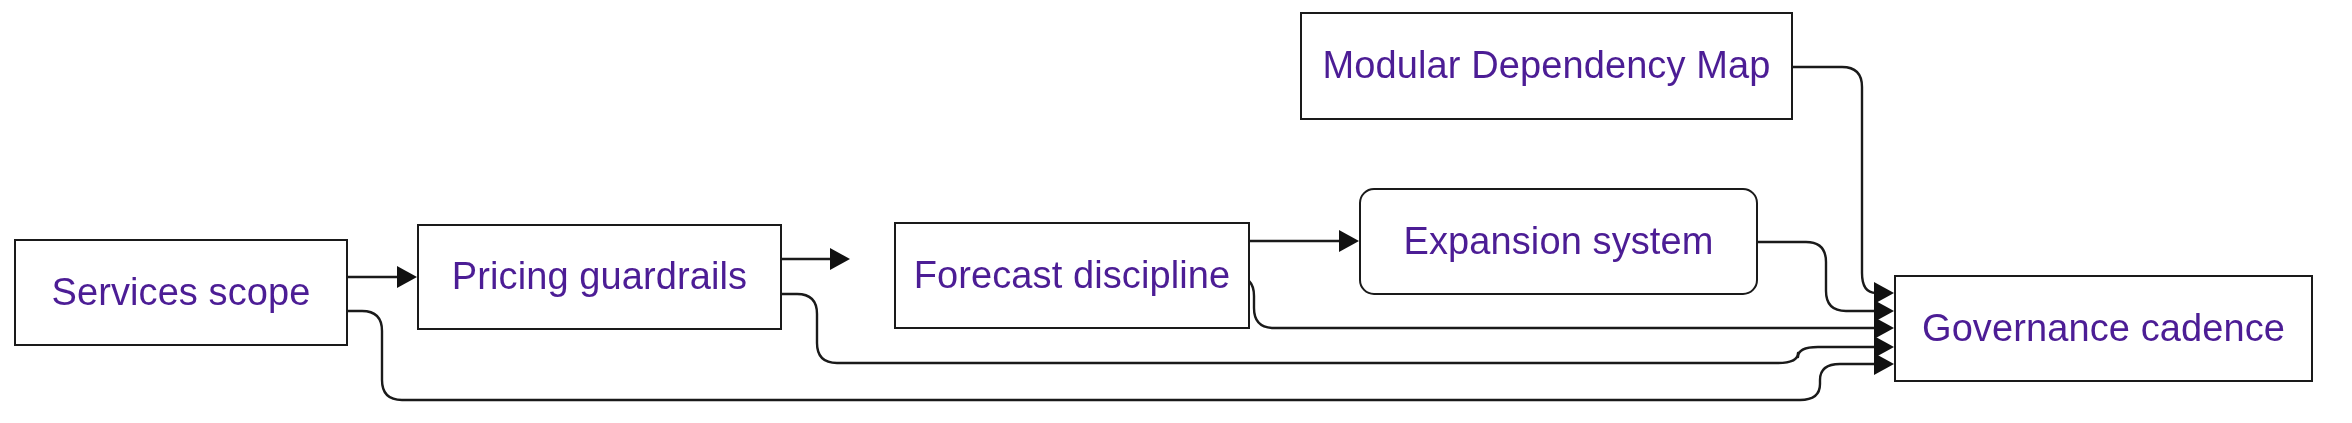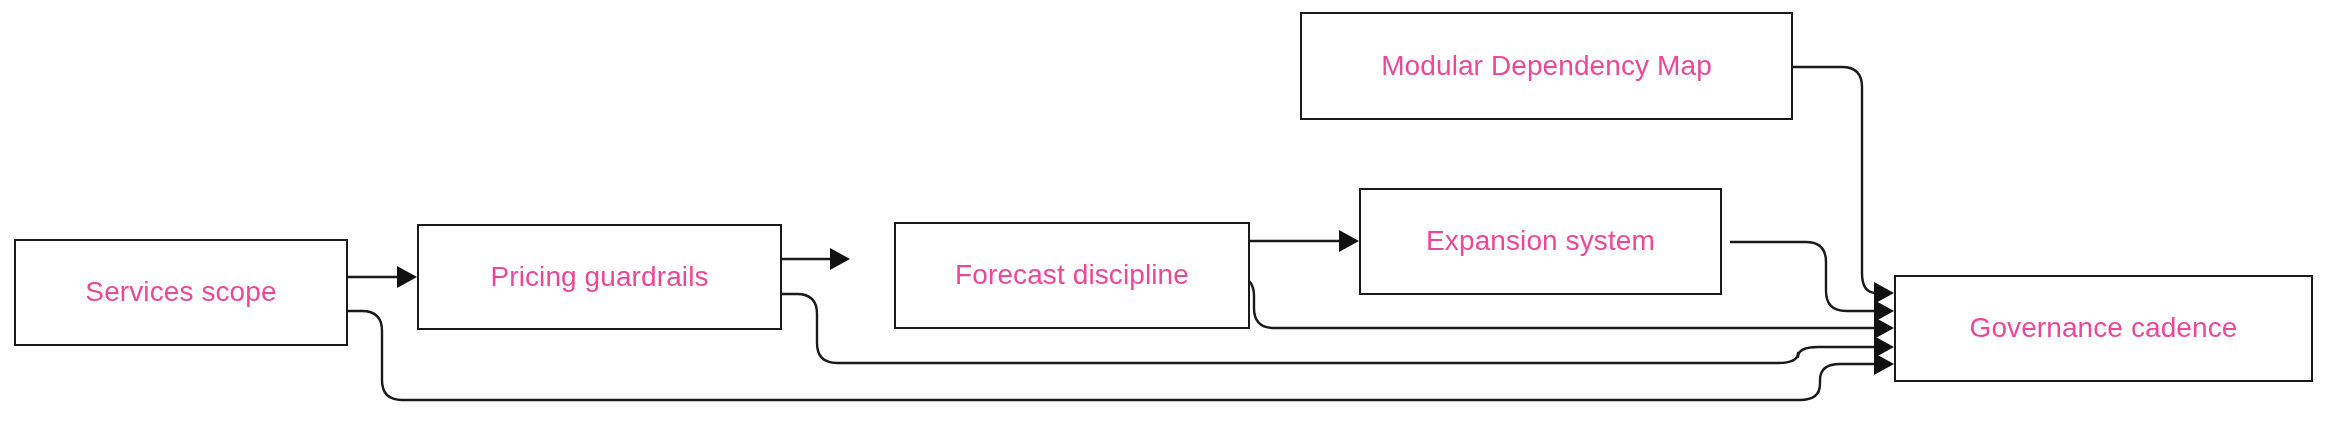--- a/index.html
+++ b/index.html
@@ -32,23 +32,23 @@
     background: #ffffff;
     border: 2px solid #1a1a1a;
     display: flex;
     align-items: center;
     justify-content: center;
     text-align: center;
     z-index: 2;
   }
   .node-label {
     font-family: "Liberation Sans", sans-serif;
-    font-size: 28px;
+    font-size: 38px;
     line-height: 1.15;
-    color: #ec4899;
+    color: #4c1d95;
     letter-spacing: 0.1px;
     white-space: nowrap;
     padding: 0 8px;
   }
   .edge-path {
     fill: none;
     stroke: #1a1a1a;
     stroke-width: 2.4;
     stroke-linecap: butt;
     stroke-linejoin: round;
@@ -87,21 +87,21 @@
   </div>
 
   <div class="node" style="left: 417px; top: 224px; width: 365px; height: 106px; border-color: rgb(26, 26, 26); background: rgb(255, 255, 255);">
     <span class="node-label">Pricing guardrails</span>
   </div>
 
   <div class="node" style="left: 894px; top: 206px; width: 356px; height: 107px; border-color: rgb(26, 26, 26); background: rgb(255, 255, 255); margin-top: 16px;">
     <span class="node-label">Forecast discipline</span>
   </div>
 
-  <div class="node" style="left: 1359px; top: 188px; width: 363px; height: 107px; border-color: rgb(26, 26, 26); background: rgb(255, 255, 255);">
+  <div class="node" style="left: 1359px; top: 188px; width: 399px; height: 107px; border-color: rgb(26, 26, 26); background: rgb(255, 255, 255); border-radius: 15px;">
     <span class="node-label">Expansion system</span>
   </div>
 
   <div class="node" style="left: 1300px; top: 12px; width: 493px; height: 108px; border-color: rgb(26, 26, 26); background: rgb(255, 255, 255);">
     <span class="node-label">Modular Dependency Map</span>
   </div>
 
   <div class="node" style="left: 1894px; top: 275px; width: 419px; height: 107px; border-color: rgb(26, 26, 26); background: rgb(255, 255, 255); text-align: center;">
     <span class="node-label">Governance cadence</span>
   </div>

